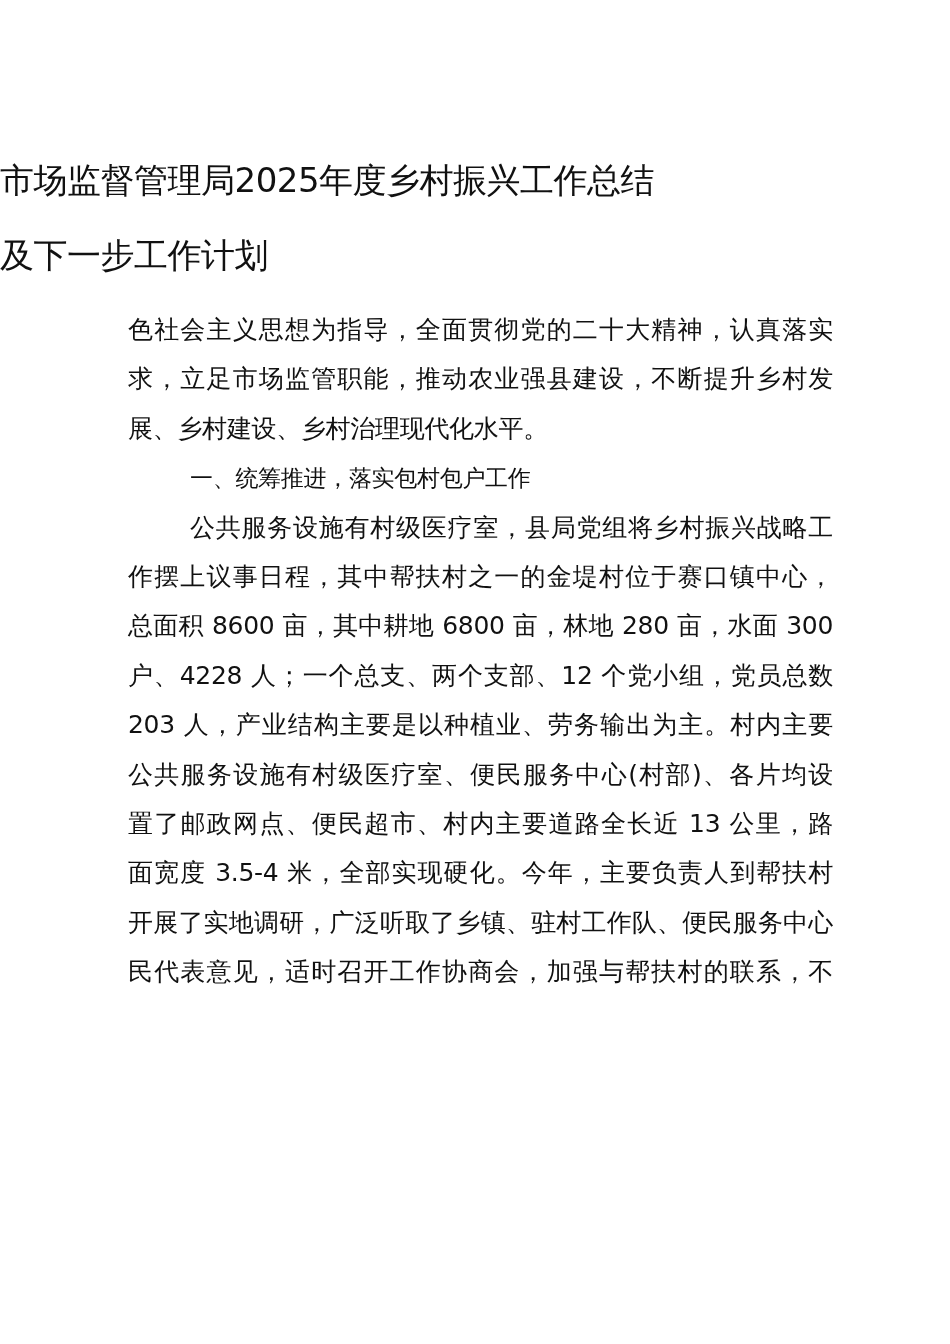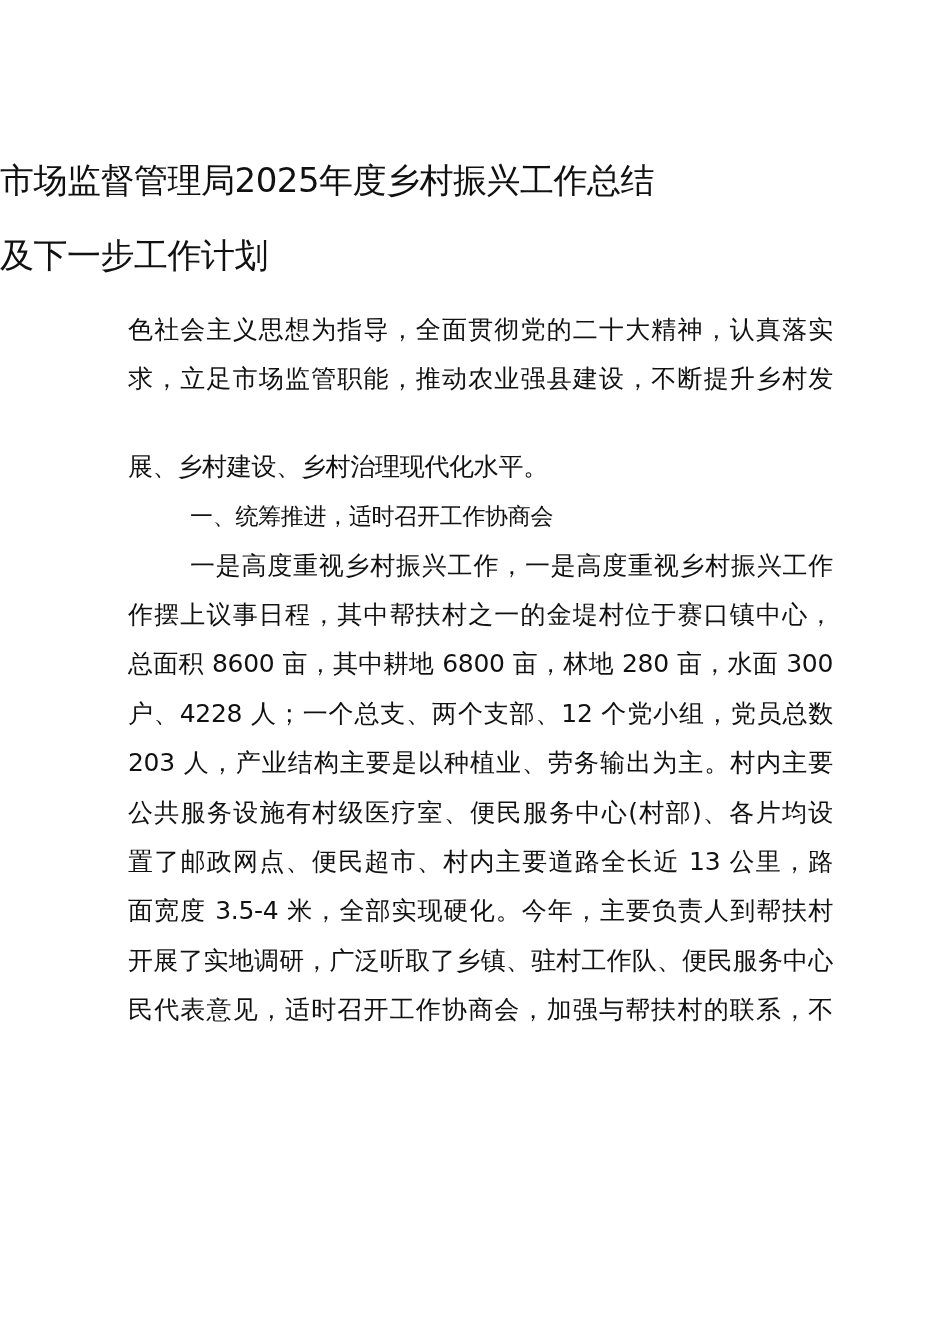--- a/index.html
+++ b/index.html
@@ -45,21 +45,20 @@
       height: 49.4px;
       line-height: 40px;
       font-size: 25px;
       white-space: nowrap;
       text-align: justify;
       text-align-last: justify;
       letter-spacing: -0.3px;
     }
     .line.last {
       text-align-last: left;
-      margin-top: 38px;
     }
     .line.indent {
       padding-left: 50px;
     }
     .line.heading {
       padding-left: 62px;
       font-size: 23px;
       text-align-last: left;
     }
     .line.indent2 {
@@ -74,24 +73,24 @@
   <div class="title title-line-1">市场监督管理局2025年度乡村振兴工作总结</div>
   <div class="title title-line-2">及下一步工作计划</div>
 
   <div class="body">
     <div>
       <div class="line">色社会主义思想为指导，全面贯彻党的二十大精神，认真落实</div>
       <div class="line">求，立足市场监管职能，推动农业强县建设，不断提升乡村发</div>
       <div class="line last">展、乡村建设、乡村治理现代化水平。</div>
     </div>
 
-    <div class="line heading">一、统筹推进，适时召开工作协商会</div>
+    <div class="line heading">一、统筹推进，落实包村包户工作</div>
 
     <div>
-      <div class="line indent2">一是高度重视乡村振兴工作，一是高度重视乡村振兴工作</div>
+      <div class="line indent2">公共服务设施有村级医疗室，县局党组将乡村振兴战略工</div>
       <div class="line">作摆上议事日程，其中帮扶村之一的金堤村位于赛口镇中心，</div>
       <div class="line">总面积 8600 亩，其中耕地 6800 亩，林地 280 亩，水面 300</div>
       <div class="line">户、4228 人；一个总支、两个支部、12 个党小组，党员总数</div>
       <div class="line">203 人，产业结构主要是以种植业、劳务输出为主。村内主要</div>
       <div class="line">公共服务设施有村级医疗室、便民服务中心(村部)、各片均设</div>
       <div class="line">置了邮政网点、便民超市、村内主要道路全长近 13 公里，路</div>
       <div class="line">面宽度 3.5-4 米，全部实现硬化。今年，主要负责人到帮扶村</div>
       <div class="line">开展了实地调研，广泛听取了乡镇、驻村工作队、便民服务中心</div>
       <div class="line">民代表意见，适时召开工作协商会，加强与帮扶村的联系，不</div>
     </div>

